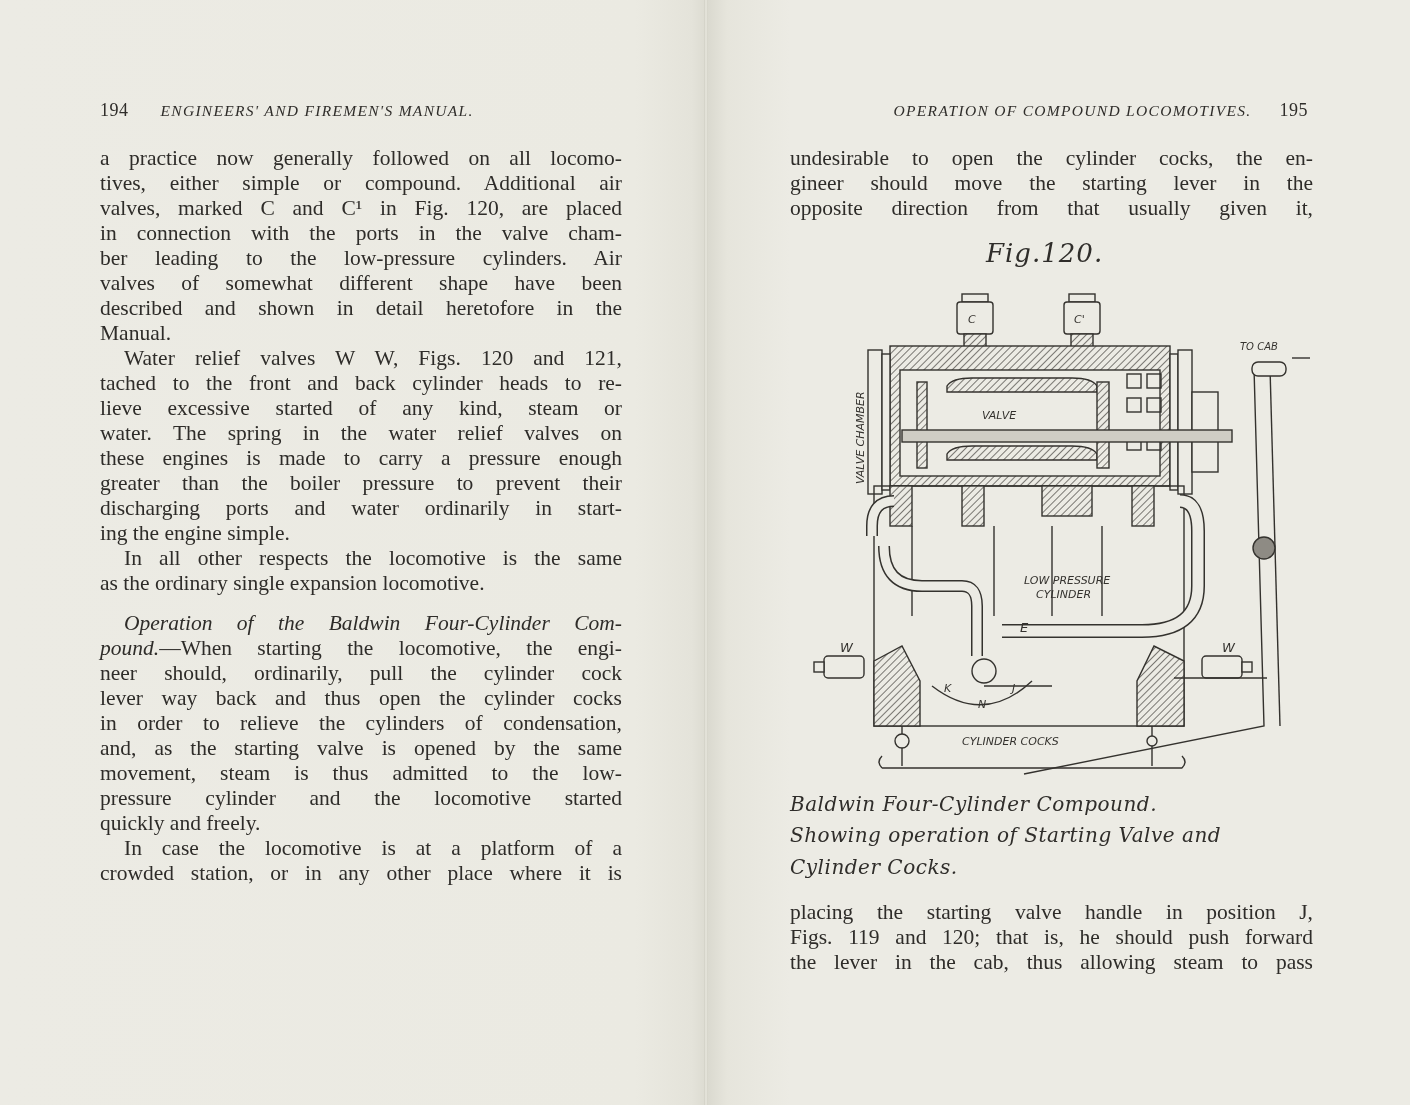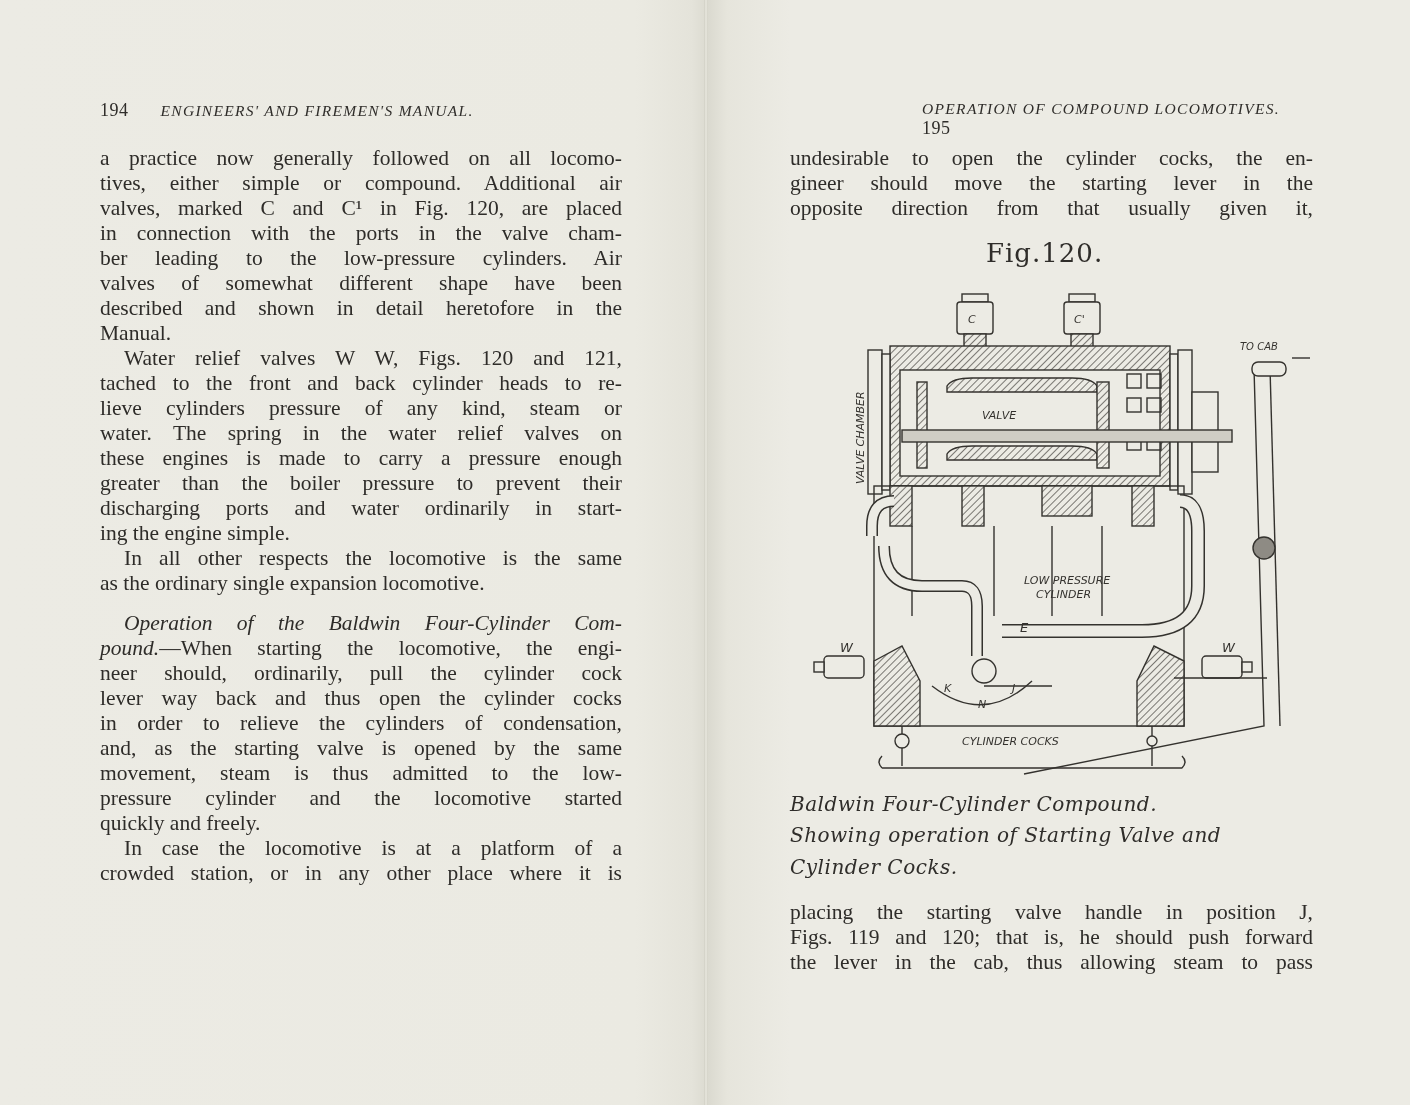--- a/index.html
+++ b/index.html
@@ -22,39 +22,39 @@
     background:linear-gradient(to right,#cfcec3,#e8e7de,#d2d1c6);
   }
   .running-head {
     position:absolute; top:100px; font-size:17px; letter-spacing:0.5px;
     display:flex; align-items:baseline; white-space:nowrap;
   }
   .running-head .num { font-style:normal; font-size:18px; }
   .running-head .title { font-style:italic; text-transform:uppercase; font-size:15.5px; letter-spacing:1.3px; }
   .left .running-head { left:100px; }
   .left .running-head .title { margin-left:32px; }
-  .right .running-head { right:102px;flex-direction:column; }
+  .right .running-head { right:102px; }
   .right .running-head .title { margin-right:28px; }
 
   .body-text {
     position:absolute; font-size:21.5px; line-height:25px;
     text-align:justify; color:#2e2c29;
   }
   .left .body-text { left:100px; top:146px; width:522px; }
   .right .body-text.top { left:84px; top:146px; width:523px; }
   .right .body-text.bottom { left:84px; top:900px; width:523px; }
   .line { display:block; text-align:justify; text-align-last:justify; height:25px; white-space:nowrap; overflow:visible; }
   .line.last { text-align-last:left; }
   .line.indent { padding-left:24px; }
   .para-gap { height:15px; }
   .it { font-style:italic; }
 
   .fig-label {
     position:absolute; left:280px; top:238px; font-size:26px;
-    font-family:"DejaVu Serif",serif; letter-spacing:1px;
+    font-style:italic; font-family:"DejaVu Serif",serif; letter-spacing:1px;
   }
   .figure {
     position:absolute; left:96px; top:286px; width:520px; height:500px;
   }
   .caption {
     position:absolute; left:84px; width:523px; text-align:left;
     font-style:italic; font-family:"DejaVu Serif",serif; font-size:20px;
     letter-spacing:0.5px;
   }
   .caption.l1 { top:792px; }
@@ -76,21 +76,21 @@
       <span class="line">a practice now generally followed on all locomo-</span>
       <span class="line">tives, either simple or compound.  Additional air</span>
       <span class="line">valves, marked C and C¹ in Fig. 120, are placed</span>
       <span class="line">in connection with the ports in the valve cham-</span>
       <span class="line">ber leading to the low-pressure cylinders.  Air</span>
       <span class="line">valves of somewhat different shape have been</span>
       <span class="line">described and shown in detail heretofore in the</span>
       <span class="line last">Manual.</span>
       <span class="line indent">Water relief valves W W, Figs. 120 and 121,</span>
       <span class="line">tached to the front and back cylinder heads to re-</span>
-      <span class="line">lieve cylinders pressure of any kind, steam or</span>
+      <span class="line">lieve excessive started of any kind, steam or</span>
       <span class="line">water.  The spring in the water relief valves on</span>
       <span class="line">these engines is made to carry a pressure enough</span>
       <span class="line">greater than the boiler pressure to prevent their</span>
       <span class="line">discharging ports and water ordinarily in start-</span>
       <span class="line last">ing the engine simple.</span>
       <span class="line indent">In all other respects the locomotive is the same</span>
       <span class="line last">as the ordinary single expansion locomotive.</span>
       <div class="para-gap"></div>
       <span class="line indent"><span class="it">Operation of the Baldwin Four-Cylinder Com-</span></span>
       <span class="line"><span class="it">pound.</span><span>—When starting the locomotive, the engi-</span></span>

